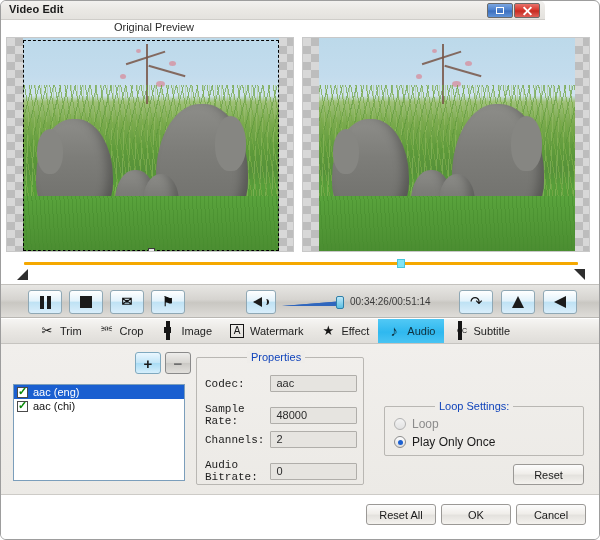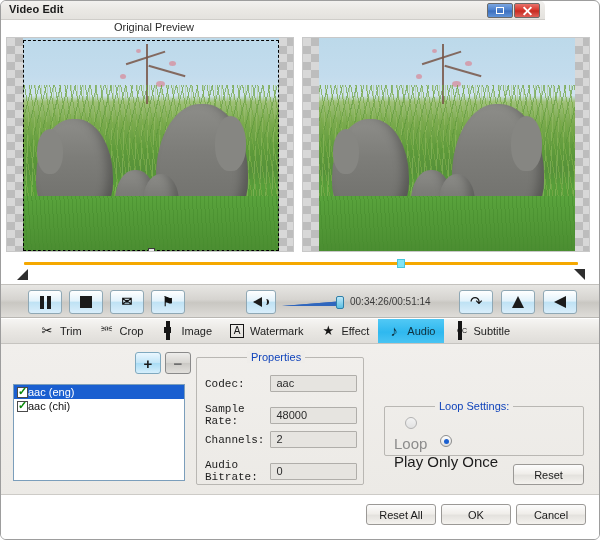--- a/index.html
+++ b/index.html
@@ -311,21 +311,21 @@
     border-bottom: 1px solid #cdcbc7;
   }
 
   #audio-list {
     position: absolute; left: 12px; top: 40px;
     width: 172px; height: 97px;
     background: #ffffff;
     border: 1px solid #7b9ebb;
   }
   .list-row {
-    display: flex; align-items: center; 
+    display: flex; align-items: center; gap: 5px;
     height: 14px; padding: 0 3px;
     font-size: 11px; color: #111;
   }
   .list-row.selected { background: #1a5fd0; color: #ffffff; }
   .chk {
     width: 11px; height: 11px; flex: none;
     background: #ffffff; border: 1px solid #4a4a4a;
     position: relative;
   }
   .chk::after {
@@ -383,22 +383,21 @@
     padding-left: 5px; line-height: 15px;
   }
   #prop-codec  { top: 17px; }
   #prop-rate   { top: 45px; }
   #prop-chan   { top: 73px; }
   #prop-bitrate{ top: 101px; }
 
   .radio-row {
     position: absolute; left: 9px;
     display: flex; align-items: center; gap: 6px;
-    font-size: 15px;
-    flex-direction: column;
+    font-size: 12px;
   }
   #radio-loop { top: 10px; color: #8c8c8c; }
   #radio-once { top: 28px; color: #1b1b1b; }
   .radio {
     width: 12px; height: 12px; border-radius: 50%;
     background: linear-gradient(to bottom, #ffffff, #dcdcdc);
     border: 1px solid #8c8c8c;
     position: relative; flex: none;
   }
   .radio.checked::after {

